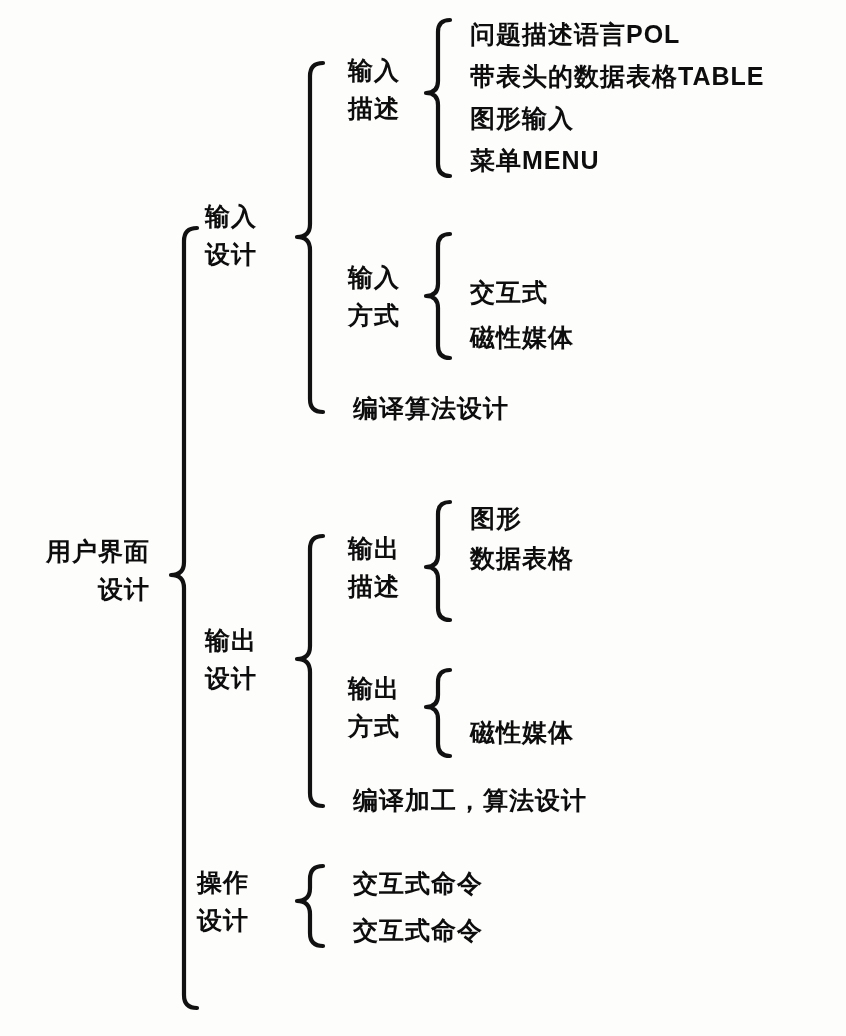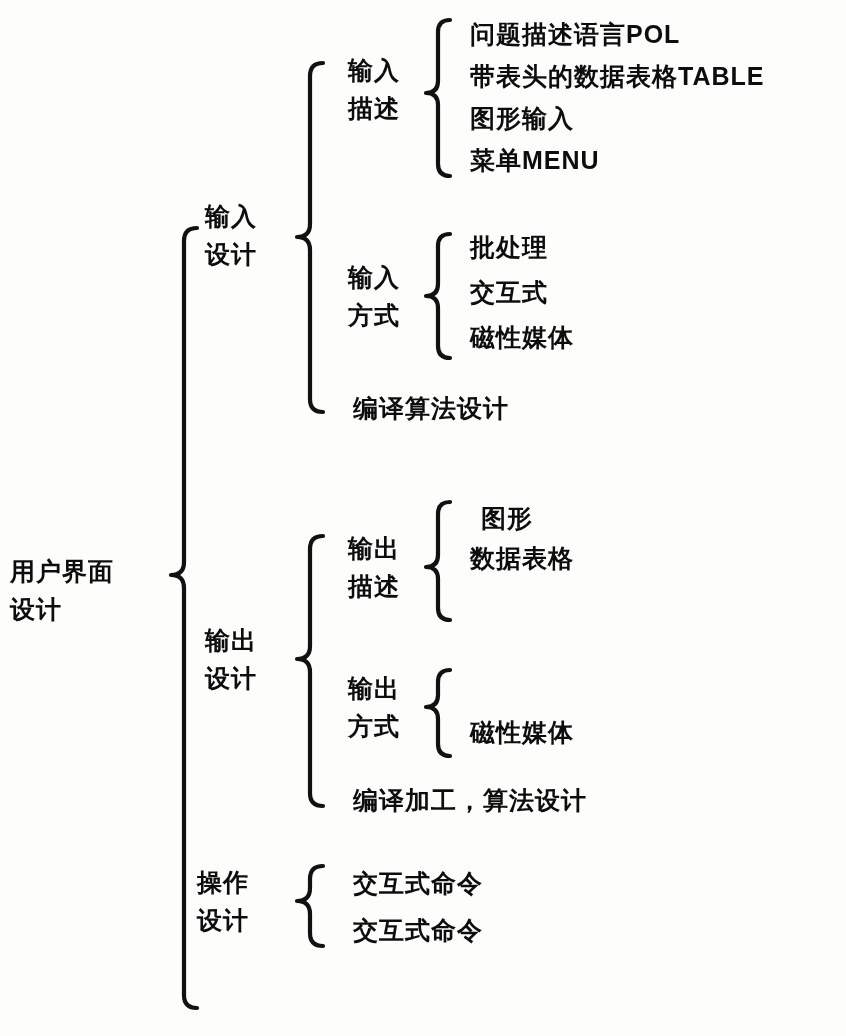--- a/index.html
+++ b/index.html
@@ -26,23 +26,23 @@
     stroke-linejoin: round;
   }
   .node, .leaf {
     position: absolute;
     font-size: 25px;
     font-weight: 700;
     line-height: 38px;
     white-space: nowrap;
     letter-spacing: 1px;
   }
-  .node { text-align: left; }
+  .node { text-align: right; }
   .node .ln { display: block; }
-  .root-label { width: 140px; margin-top: 20px; }
+  .root-label { width: 140px; }
 </style>
 </head>
 <body>
 
 <div class="canvas">
 
   <svg class="braces" viewBox="0 0 846 1036" xmlns="http://www.w3.org/2000/svg">
 
     <path d="M197,228 Q184,228 184,241 L184,562 Q184,575 171,575 Q184,575 184,588 L184,995 Q184,1008 197,1008"></path>
 
@@ -72,36 +72,35 @@
   </div>
   <div class="leaf" style="left:470px; top:15px;">问题描述语言POL</div>
   <div class="leaf" style="left:470px; top:57px;">带表头的数据表格TABLE</div>
   <div class="leaf" style="left:470px; top:141px;">菜单MENU</div>
   <div class="leaf" style="left:470px; top:99px;">图形输入</div>
 
   <div class="node" style="left:348px; top:258px;">
     <span class="ln">输入</span>
     <span class="ln">方式</span>
   </div>
-  <div class="leaf" style="left:470px; top:228px;">批处理</div>
   <div class="leaf" style="left:470px; top:273px;">交互式</div>
   <div class="leaf" style="left:470px; top:318px;">磁性媒体</div>
 
   <div class="leaf" style="left:353px; top:389px;">编译算法设计</div>
 
   <div class="node" style="left:205px; top:621px;">
     <span class="ln">输出</span>
     <span class="ln">设计</span>
   </div>
 
   <div class="node" style="left:348px; top:529px;">
     <span class="ln">输出</span>
     <span class="ln">描述</span>
   </div>
-  <div class="leaf" style="left:470px; top:499px;margin-left:11px;">图形</div>
+  <div class="leaf" style="left:470px; top:499px;">图形</div>
   <div class="leaf" style="left:470px; top:539px;">数据表格</div>
 
   <div class="node" style="left:348px; top:669px;">
     <span class="ln">输出</span>
     <span class="ln">方式</span>
   </div>
   <div class="leaf" style="left:470px; top:713px;">磁性媒体</div>
 
   <div class="leaf" style="left:353px; top:781px;">编译加工，算法设计</div>
 

